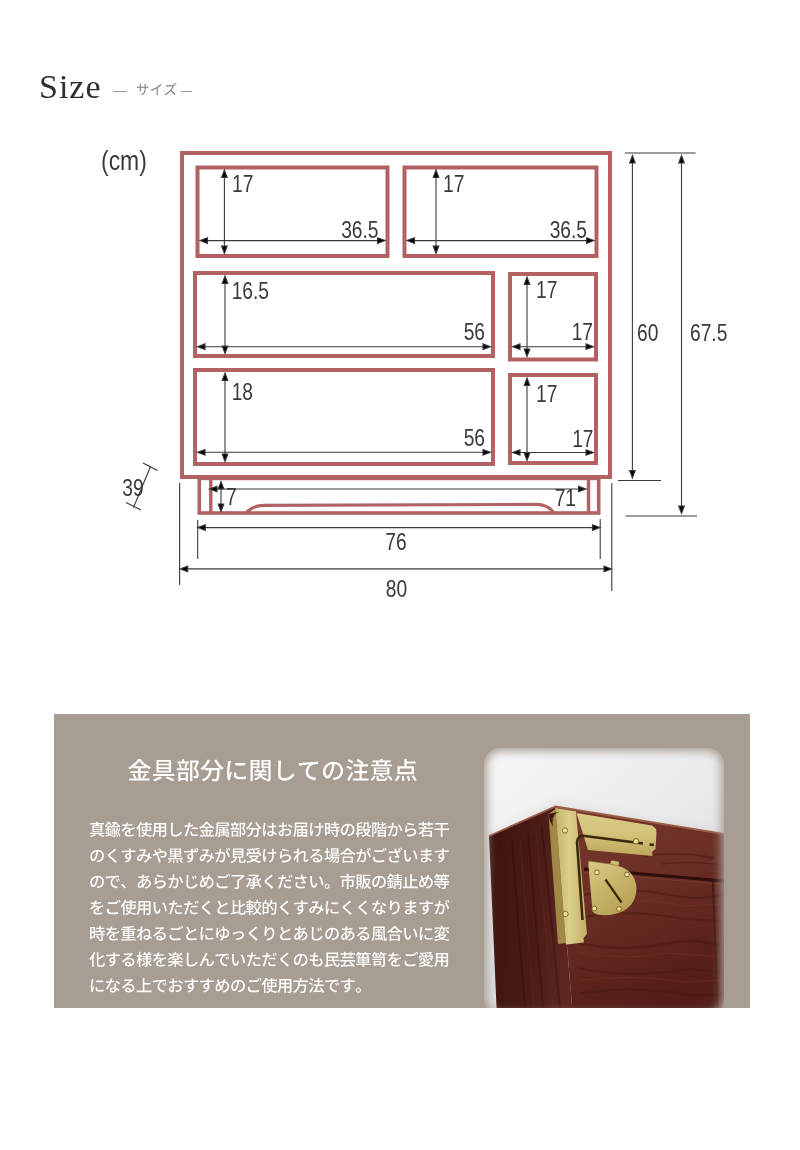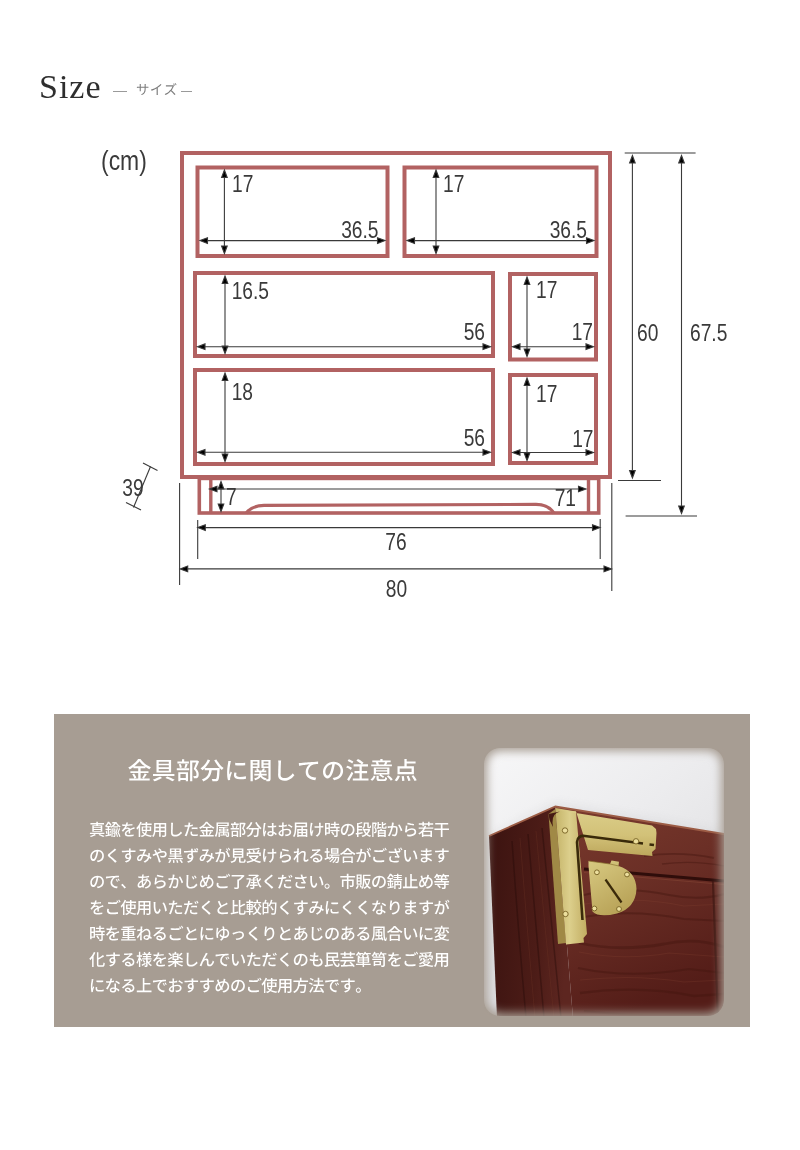--- a/index.html
+++ b/index.html
@@ -1,15 +1,15 @@
 <!DOCTYPE html>
 <html><head><meta charset="utf-8">
 <style>
 html,body{margin:0;padding:0;background:#fff;}
-#page{position:relative;width:800px;height:1150px;overflow:hidden;background:#fff;
+#page{position:relative;width:800px;height:1008px;overflow:hidden;background:#fff;
   font-family:"Liberation Sans",sans-serif;}
 #size{position:absolute;left:39px;top:68px;font-family:"Liberation Serif",serif;
   font-size:34px;letter-spacing:1px;color:#2e2e2e;}
 .dash{position:absolute;height:1px;background:#9a9a9a;width:14px;top:91px;}
 #notebox{position:absolute;left:54px;top:714px;width:696px;height:313px;background:#a79d93;}
 svg{position:absolute;left:0;top:0;}
 </style></head>
 <body>
 <div id="page">
   <div id="size">Size</div>

